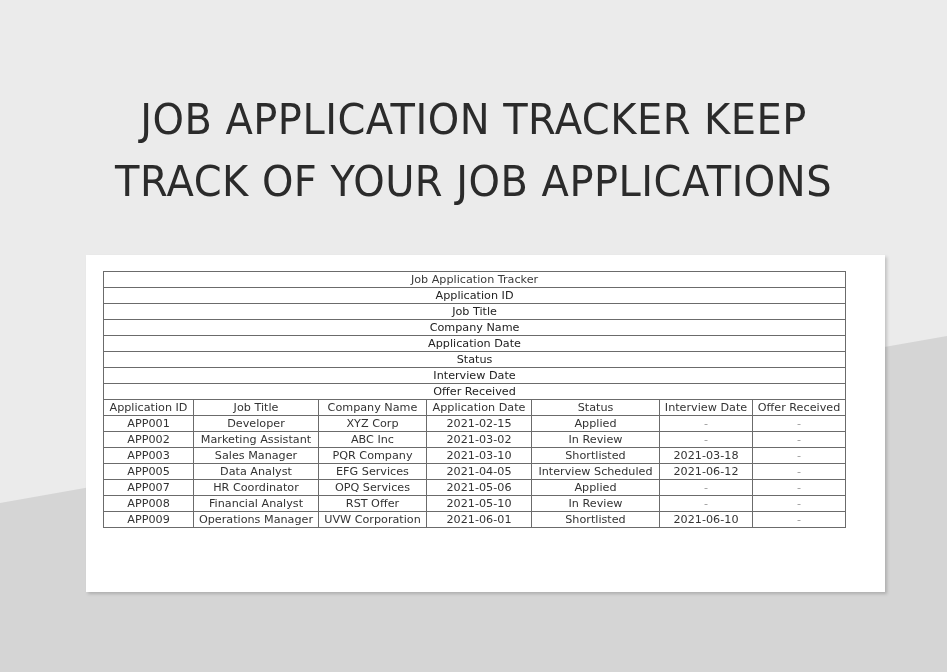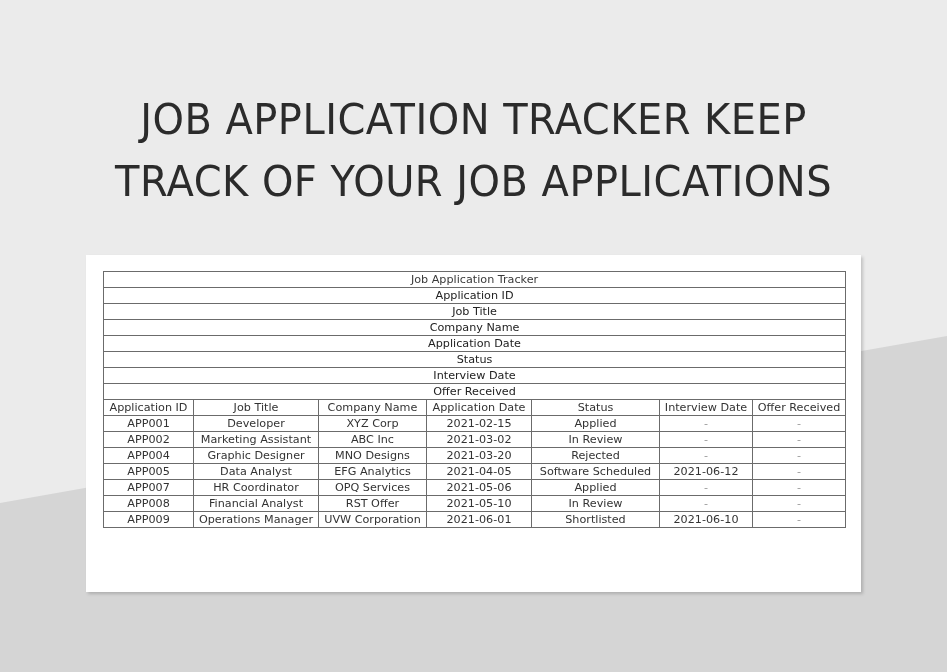--- a/index.html
+++ b/index.html
@@ -18,20 +18,21 @@
     text-align: center; color: #2b2b2b;
     font-family: "DejaVu Sans", sans-serif;
     font-size: 43px; line-height: 62px; letter-spacing: 0.5px;
     font-weight: normal; margin: 0;
     transform: scaleX(0.93);
   }
   .card {
     position: absolute; left: 86px; top: 255px; width: 775px; height: 337px;
     background: #ffffff;
     box-shadow: 2px 2px 3px rgba(0,0,0,0.18);
+    padding-left: 24px;
   }
   table.tracker {
     position: absolute; left: 17px; top: 16px;
     border-collapse: collapse; table-layout: fixed;
     width: 742px;
     font-family: "DejaVu Sans", sans-serif;
     font-size: 11.2px; color: #333;
   }
   table.tracker td, table.tracker th {
     border: 1px solid #6b6b6b;
@@ -110,34 +111,34 @@
         <tr>
           <td>APP002</td>
           <td>Marketing Assistant</td>
           <td>ABC Inc</td>
           <td>2021-03-02</td>
           <td>In Review</td>
           <td class="dash">-</td>
           <td class="dash">-</td>
         </tr>
         <tr>
-          <td>APP004</td>
-          <td>Graphic Designer</td>
-          <td>MNO Designs</td>
-          <td>2021-03-20</td>
-          <td>Rejected</td>
-          <td class="dash">-</td>
+          <td>APP003</td>
+          <td>Sales Manager</td>
+          <td>PQR Company</td>
+          <td>2021-03-10</td>
+          <td>Shortlisted</td>
+          <td>2021-03-18</td>
           <td class="dash">-</td>
         </tr>
         <tr>
           <td>APP005</td>
           <td>Data Analyst</td>
-          <td>EFG Analytics</td>
+          <td>EFG Services</td>
           <td>2021-04-05</td>
-          <td>Software Scheduled</td>
+          <td>Interview Scheduled</td>
           <td>2021-06-12</td>
           <td class="dash">-</td>
         </tr>
         <tr>
           <td>APP007</td>
           <td>HR Coordinator</td>
           <td>OPQ Services</td>
           <td>2021-05-06</td>
           <td>Applied</td>
           <td class="dash">-</td>

